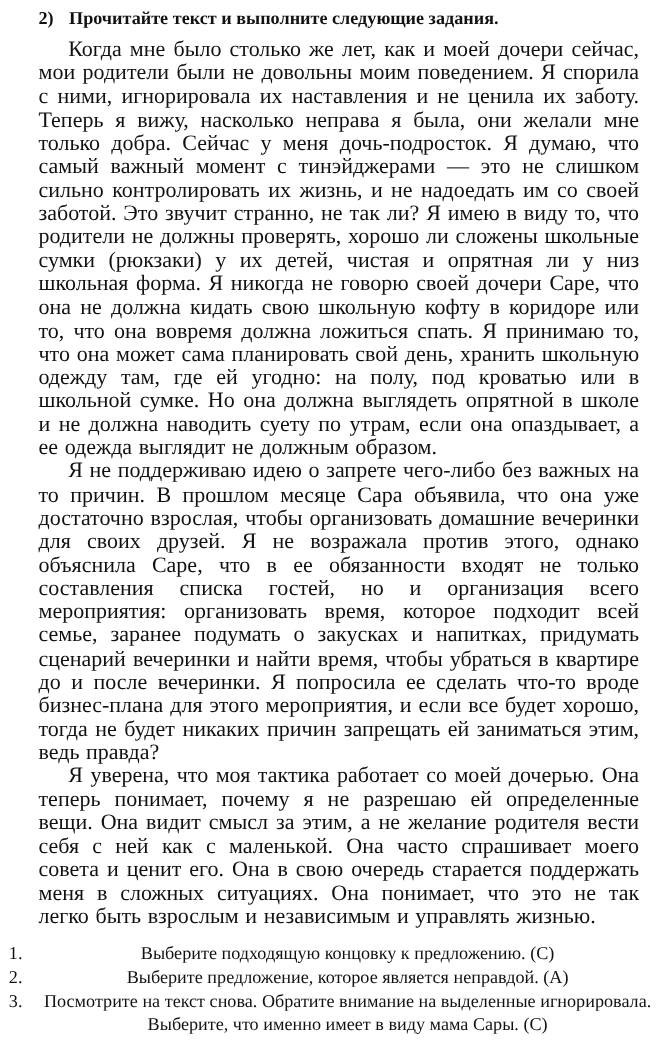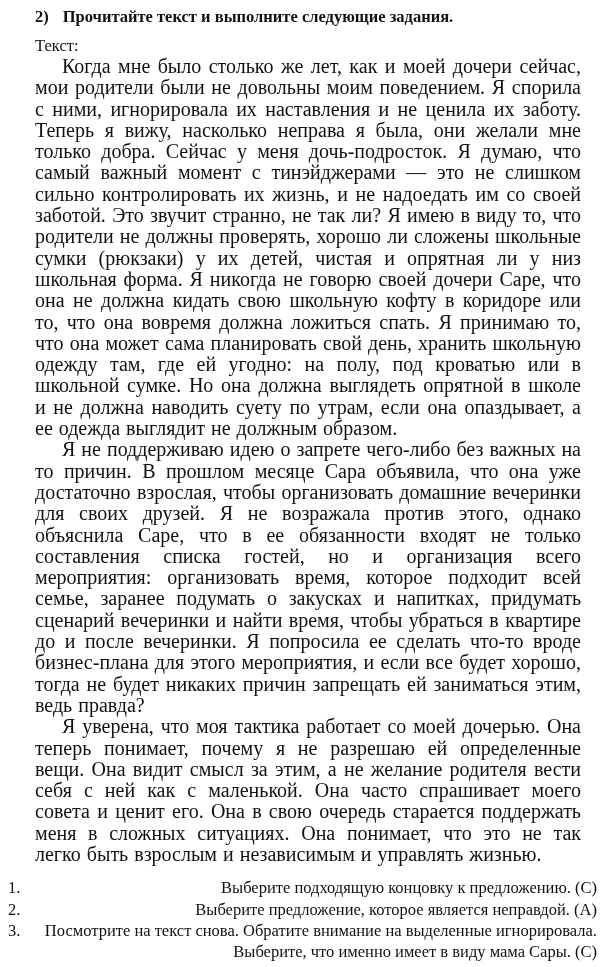--- a/index.html
+++ b/index.html
@@ -52,33 +52,32 @@
     display: flex;
     font-size: 16.5px;
     line-height: 21.3px;
     margin: 0;
   }
   .task-item .task-num {
     flex: 0 0 27px;
   }
   .task-item .task-text {
     flex: 1 1 auto;
-    text-align: right;
+    text-align: center;
   }
 </style>
 </head>
 <body>
 
 <div class="page">
 
   <div class="header-line">
     <span class="num">2)</span><span class="title">Прочитайте текст и выполните следующие задания.</span>
   </div>
 
-  <p class="text-label">Текст:</p>
 
   <p class="para">Когда мне было столько же лет, как и моей дочери сейчас, мои родители были не довольны моим поведением. Я спорила с ними, игнорировала их наставления и не ценила их заботу. Теперь я вижу, насколько неправа я была, они желали мне только добра. Сейчас у меня дочь-подросток. Я думаю, что самый важный момент с тинэйджерами — это не слишком сильно контролировать их жизнь, и не надоедать им со своей заботой. Это звучит странно, не так ли? Я имею в виду то, что родители не должны проверять, хорошо ли сложены школьные сумки (рюкзаки) у их детей, чистая и опрятная ли у низ школьная форма. Я никогда не говорю своей дочери Саре, что она не должна кидать свою школьную кофту в коридоре или то, что она вовремя должна ложиться спать. Я принимаю то, что она может сама планировать свой день, хранить школьную одежду там, где ей угодно: на полу, под кроватью или в школьной сумке. Но она должна выглядеть опрятной в школе и не должна наводить суету по утрам, если она опаздывает, а ее одежда выглядит не должным образом.</p>
 
   <p class="para">Я не поддерживаю идею о запрете чего-либо без важных на то причин. В прошлом месяце Сара объявила, что она уже достаточно взрослая, чтобы организовать домашние вечеринки для своих друзей. Я не возражала против этого, однако объяснила Саре, что в ее обязанности входят не только составления списка гостей, но и организация всего мероприятия: организовать время, которое подходит всей семье, заранее подумать о закусках и напитках, придумать сценарий вечеринки и найти время, чтобы убраться в квартире до и после вечеринки. Я попросила ее сделать что-то вроде бизнес-плана для этого мероприятия, и если все будет хорошо, тогда не будет никаких причин запрещать ей заниматься этим, ведь правда?</p>
 
 
   <p class="para">Я уверена, что моя тактика работает со моей дочерью. Она теперь понимает, почему я не разрешаю ей определенные вещи. Она видит смысл за этим, а не желание родителя вести себя с ней как с маленькой. Она часто спрашивает моего совета и ценит его. Она в свою очередь старается поддержать меня в сложных ситуациях. Она понимает, что это не так легко быть взрослым и независимым и управлять жизнью.</p>
 
   <div class="tasks">
 

